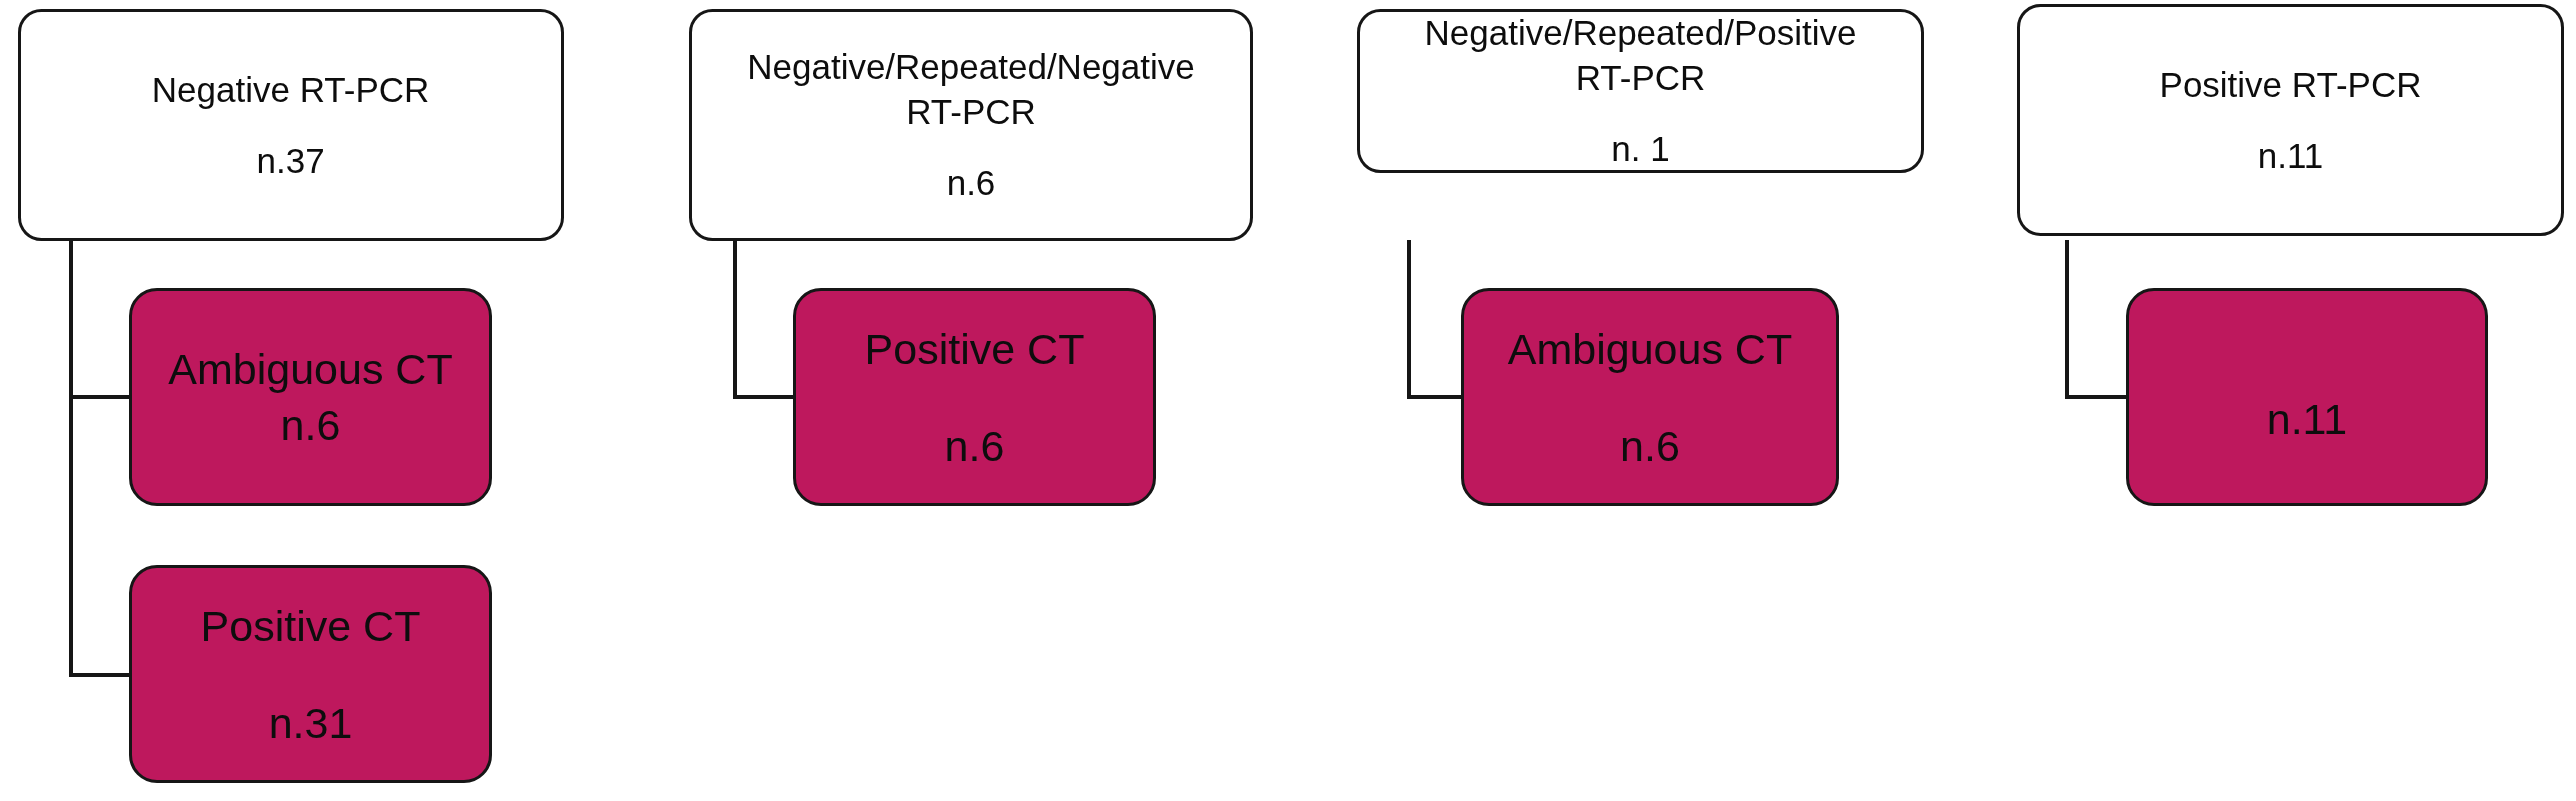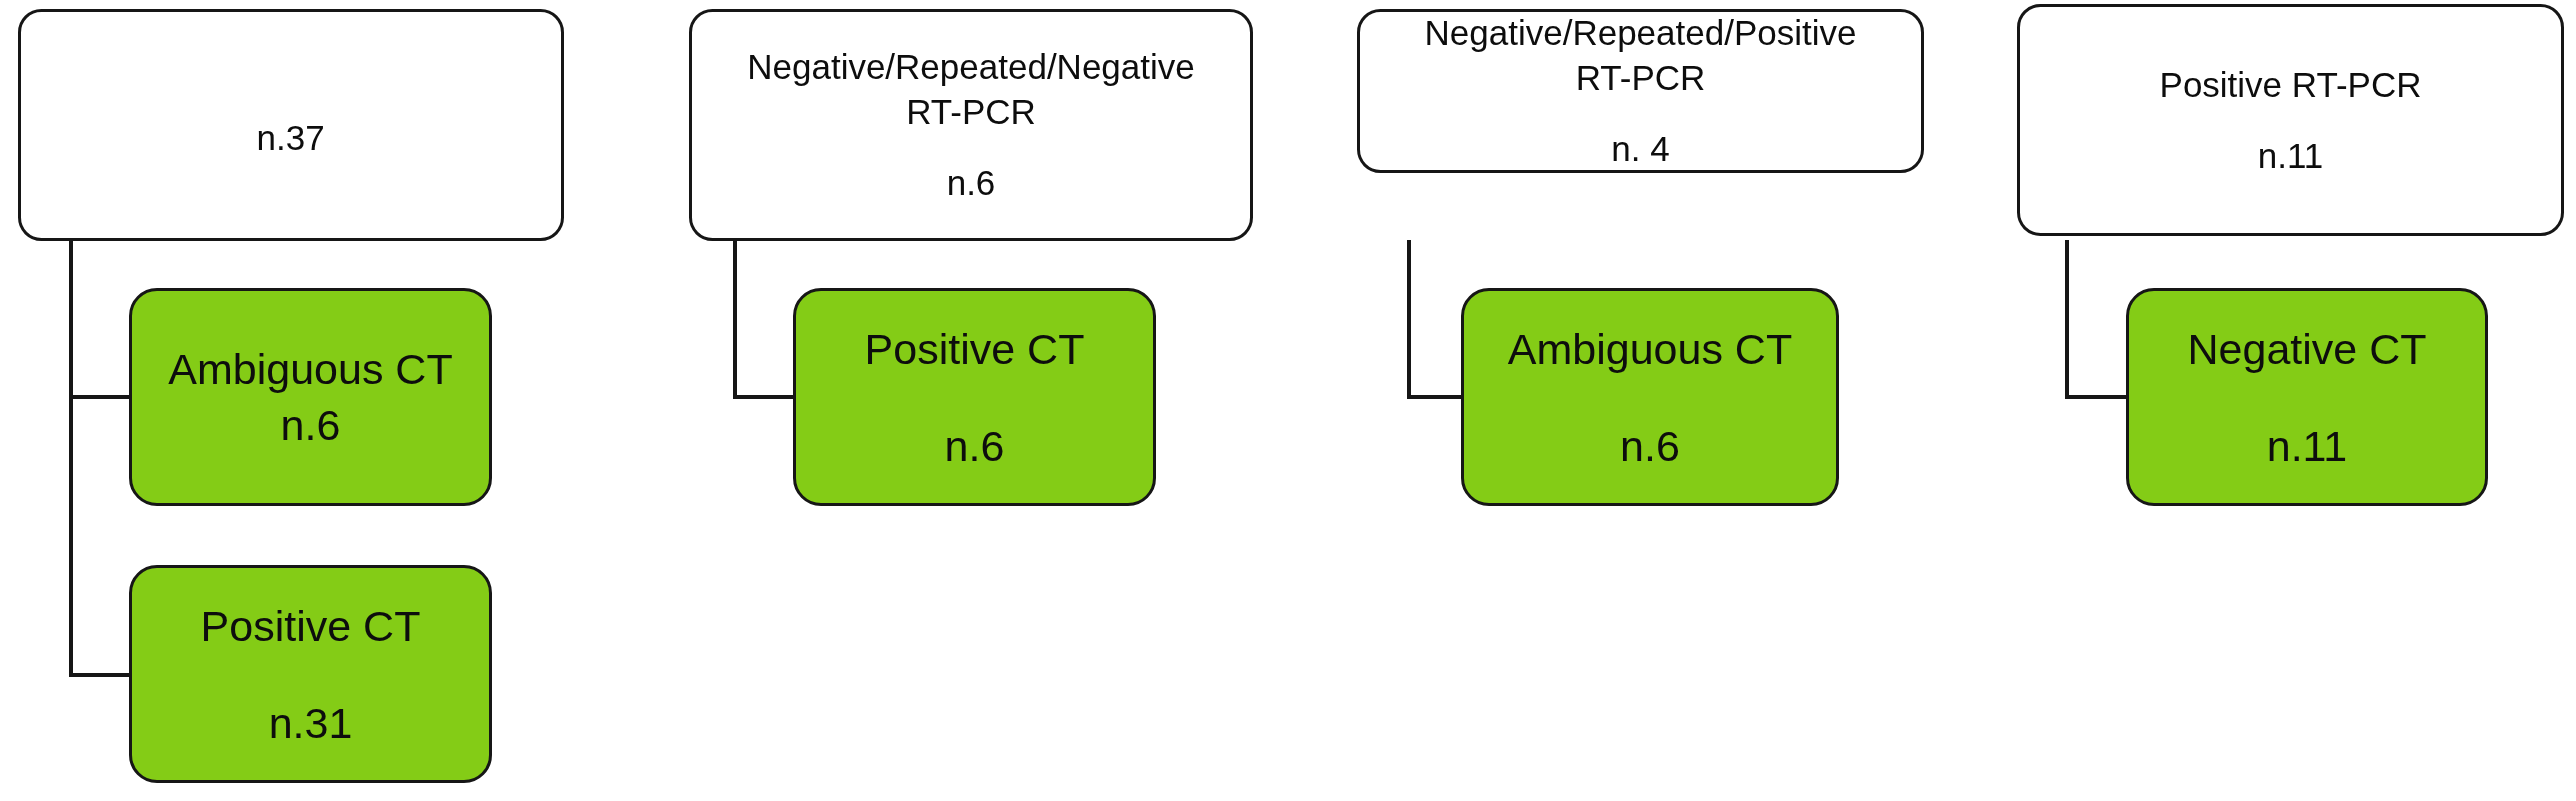--- a/index.html
+++ b/index.html
@@ -26,40 +26,41 @@
     text-align: center;
     color: #0d0d0d;
   }
   .node.parent {
     background: #ffffff;
     border-radius: 23.4px;
     font-size: 35px;
     line-height: 45px;
   }
   .node.child {
-    background: #84cc16;
+    background: #be185d;
     border-radius: 28px;
     font-size: 43px;
     line-height: 54px;
   }
   .line-text:empty { display: none; }
   .parent .count { margin-top: 26px; }
   .child  .count { margin-top: 43px; }
   .child.tight .count { margin-top: 1.2px; }
   .connector {
     position: absolute;
     background: #161616;
   }
 </style>
 </head>
 <body>
 
 <div class="canvas">
 
   <div class="node parent" style="left:17.6px; top:8.8px; width:546px; height:232px;">
+    <div class="line-text">Negative RT-PCR</div>
 
     <div class="line-text count">n.37</div>
   </div>
   <div class="connector" style="left:69px; top:240px; width:3.5px; height:436px;"></div>
   <div class="connector" style="left:69px; top:395px; width:60px; height:3.5px;"></div>
   <div class="connector" style="left:69px; top:673px; width:60px; height:3.5px;"></div>
   <div class="node child tight" style="left:129px; top:288px; width:363px; height:218px;">
     <div class="line-text">Ambiguous CT</div>
     <div class="line-text count">n.6</div>
   </div>
@@ -76,35 +77,34 @@
   <div class="connector" style="left:733px; top:240px; width:3.5px; height:159px;"></div>
   <div class="connector" style="left:733px; top:395px; width:60px; height:3.5px;"></div>
   <div class="node child" style="left:793px; top:288px; width:363px; height:218px;">
     <div class="line-text">Positive CT</div>
     <div class="line-text count">n.6</div>
   </div>
 
   <div class="node parent" style="left:1357px; top:8.8px; width:567px; height:164px;">
     <div class="line-text">Negative/Repeated/Positive</div>
     <div class="line-text">RT-PCR</div>
-    <div class="line-text count">n. 4</div>
+    <div class="line-text count">n. 1</div>
   </div>
   <div class="connector" style="left:1407px; top:240px; width:3.5px; height:159px;"></div>
   <div class="connector" style="left:1407px; top:395px; width:54px; height:3.5px;"></div>
   <div class="node child" style="left:1461px; top:288px; width:378px; height:218px;">
     <div class="line-text">Ambiguous CT</div>
     <div class="line-text count">n.6</div>
   </div>
 
   <div class="node parent" style="left:2017px; top:4px; width:547px; height:232px;">
     <div class="line-text">Positive RT-PCR</div>
 
     <div class="line-text count">n.11</div>
   </div>
   <div class="connector" style="left:2065px; top:240px; width:3.5px; height:159px;"></div>
   <div class="connector" style="left:2065px; top:395px; width:62px; height:3.5px;"></div>
   <div class="node child" style="left:2126px; top:288px; width:362px; height:218px;">
-    <div class="line-text">Negative CT</div>
     <div class="line-text count">n.11</div>
   </div>
 
 </div>
 
 
 </body></html>

